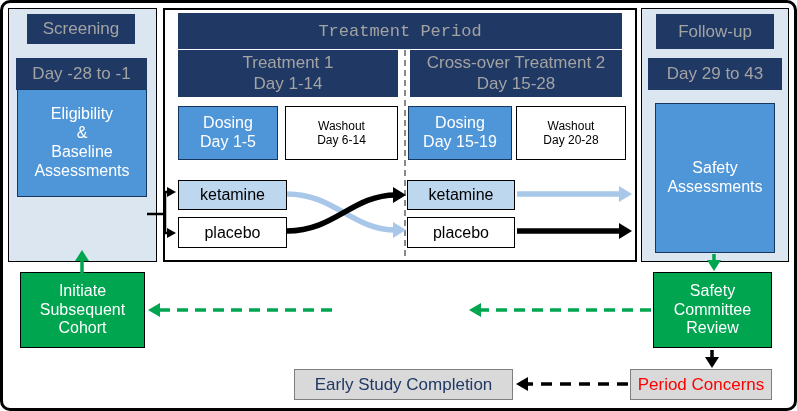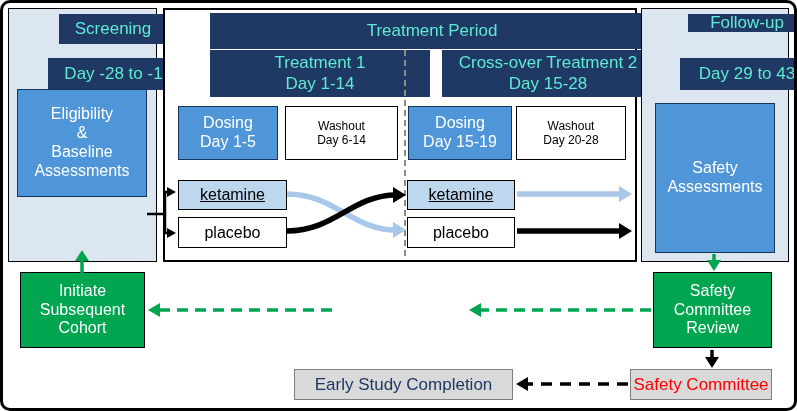--- a/index.html
+++ b/index.html
@@ -12,24 +12,24 @@
     position:absolute; inset:0; border:3px solid #000; border-radius:10px;
     pointer-events:none; z-index:50;
   }
   .abs { position:absolute; }
   .ctr { display:flex; align-items:center; justify-content:center; text-align:center; }
   .pre { white-space:pre-line; line-height:1.18; }
   
   .panel-blue { background:#DCE6F1; border:1.5px solid #000; }
   .panel-white { background:#FFFFFF; border:2px solid #000; }
   
-  .navy { background:#1F3864; color:#5eead4; font-size:17px;margin-left:32px; }
+  .navy { background:#1F3864; color:#a3a3a3; font-size:17px; }
   .bluebox { background:#4F96D9; color:#fff; border:1.5px solid #17365D; font-size:16px; }
   .whitebox { background:#fff; color:#000; border:1.5px solid #000; font-size:12px; }
-  .ket { background:#BDD7EE; color:#000; border:1.5px solid #000; font-size:16px;text-decoration:underline; }
+  .ket { background:#BDD7EE; color:#000; border:1.5px solid #000; font-size:16px; }
   .plc { background:#fff; color:#000; border:1.5px solid #000; font-size:16px; }
   .green { background:#00A550; color:#fff; border:1.5px solid #000; font-size:16px; }
   .graybox { background:#D9D9D9; border:1.5px solid #7F7F7F; font-size:17px; }
   .early-txt { color:#1F3864; }
   .concern-txt { color:#FF0000; }
   .dashline {
     position:absolute; left:404px; top:50px; height:206px; width:0;
     border-left:2px dashed #8A8A8A; z-index:5;
   }
   svg.overlay { position:absolute; left:0; top:0; z-index:20; pointer-events:none; }
@@ -42,21 +42,21 @@
   <div class="abs panel-blue" style="left:8px; top:8px; width:149px; height:254px;">
     <div class="abs navy ctr" style="left:18px; top:5px; width:108px; height:30px;">Screening</div>
     <div class="abs navy ctr" style="left:7px; top:49px; width:131px; height:32px;">Day -28 to -1</div>
     <div class="abs bluebox ctr pre" style="left:8px; top:80px; width:130px; height:108px;">Eligibility
 &amp;
 Baseline
 Assessments</div>
   </div>
 
   <div class="abs panel-white" style="left:163px; top:8px; width:474px; height:254px;">
-    <div class="abs navy ctr" style="left:13px; top:3px; width:444px; height:36px;">Treatment Period</div>
+    <div class="abs navy ctr" style="left:13px; top:3px; width:444px; height:36px;font-family:Liberation Mono, monospace;">Treatment Period</div>
     <div class="abs navy ctr pre" style="left:13px; top:40px; width:220px; height:47px;">Treatment 1
 Day 1-14</div>
     <div class="abs navy ctr pre" style="left:245px; top:40px; width:212px; height:47px;">Cross-over Treatment 2
 Day 15-28</div>
     <div class="abs bluebox ctr pre" style="left:13px; top:96px; width:100px; height:54px;">Dosing
 Day 1-5</div>
     <div class="abs whitebox ctr pre" style="left:120px; top:96px; width:113px; height:54px;">Washout
 Day 6-14</div>
     <div class="abs bluebox ctr pre" style="left:243px; top:96px; width:104px; height:54px;">Dosing
 Day 15-19</div>
@@ -64,34 +64,34 @@
 Day 20-28</div>
     <div class="abs ket ctr" style="left:13px; top:170px; width:109px; height:30px;">ketamine</div>
     <div class="abs plc ctr" style="left:13px; top:207px; width:109px; height:31px;">placebo</div>
     <div class="abs ket ctr" style="left:242px; top:170px; width:108px; height:30px;">ketamine</div>
     <div class="abs plc ctr" style="left:242px; top:207px; width:108px; height:31px;">placebo</div>
   </div>
 
   <div class="dashline"></div>
 
   <div class="abs panel-blue" style="left:641px; top:8px; width:148px; height:254px;">
-    <div class="abs navy ctr" style="left:14px; top:5px; width:118px; height:18px;">Follow-up</div>
+    <div class="abs navy ctr" style="left:14px; top:5px; width:118px; height:35px;">Follow-up</div>
     <div class="abs navy ctr" style="left:6px; top:49px; width:134px; height:32px;">Day 29 to 43</div>
     <div class="abs bluebox ctr pre" style="left:13px; top:94px; width:120px; height:150px;">Safety
 Assessments</div>
   </div>
 
   <div class="abs green ctr pre" style="left:20px; top:272px; width:125px; height:76px;">Initiate
 Subsequent
 Cohort</div>
   <div class="abs green ctr pre" style="left:653px; top:272px; width:119px; height:76px;">Safety
 Committee
 Review</div>
   <div class="abs graybox ctr early-txt" style="left:294px; top:369px; width:219px; height:31px;">Early Study Completion</div>
-  <div class="abs graybox ctr concern-txt" style="left:630px; top:369px; width:142px; height:31px;">Safety Committee</div>
+  <div class="abs graybox ctr concern-txt" style="left:630px; top:369px; width:142px; height:31px;">Period Concerns</div>
 
   <svg class="overlay" width="797" height="411" viewBox="0 0 797 411">
 
     <g>
       <path d="M147,214 L165,214 M165,192 L165,233 M165,192 L169,192 M165,233 L169,233" stroke="#000" stroke-width="2.5" fill="none"></path>
       <polygon points="176,192 167,187 167,197" fill="#000"></polygon>
       <polygon points="176,233 167,228 167,238" fill="#000"></polygon>
     </g>
 
     <g>

